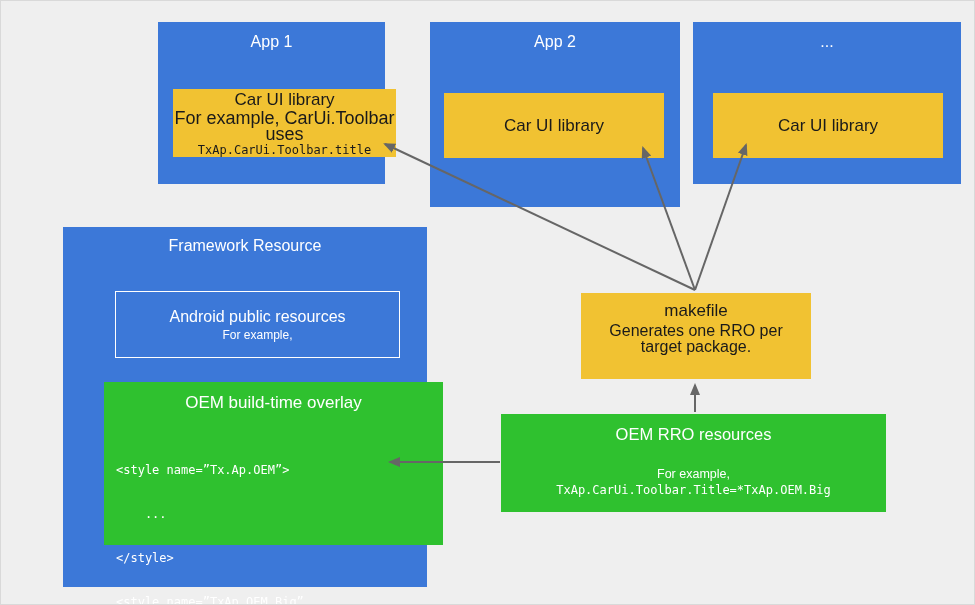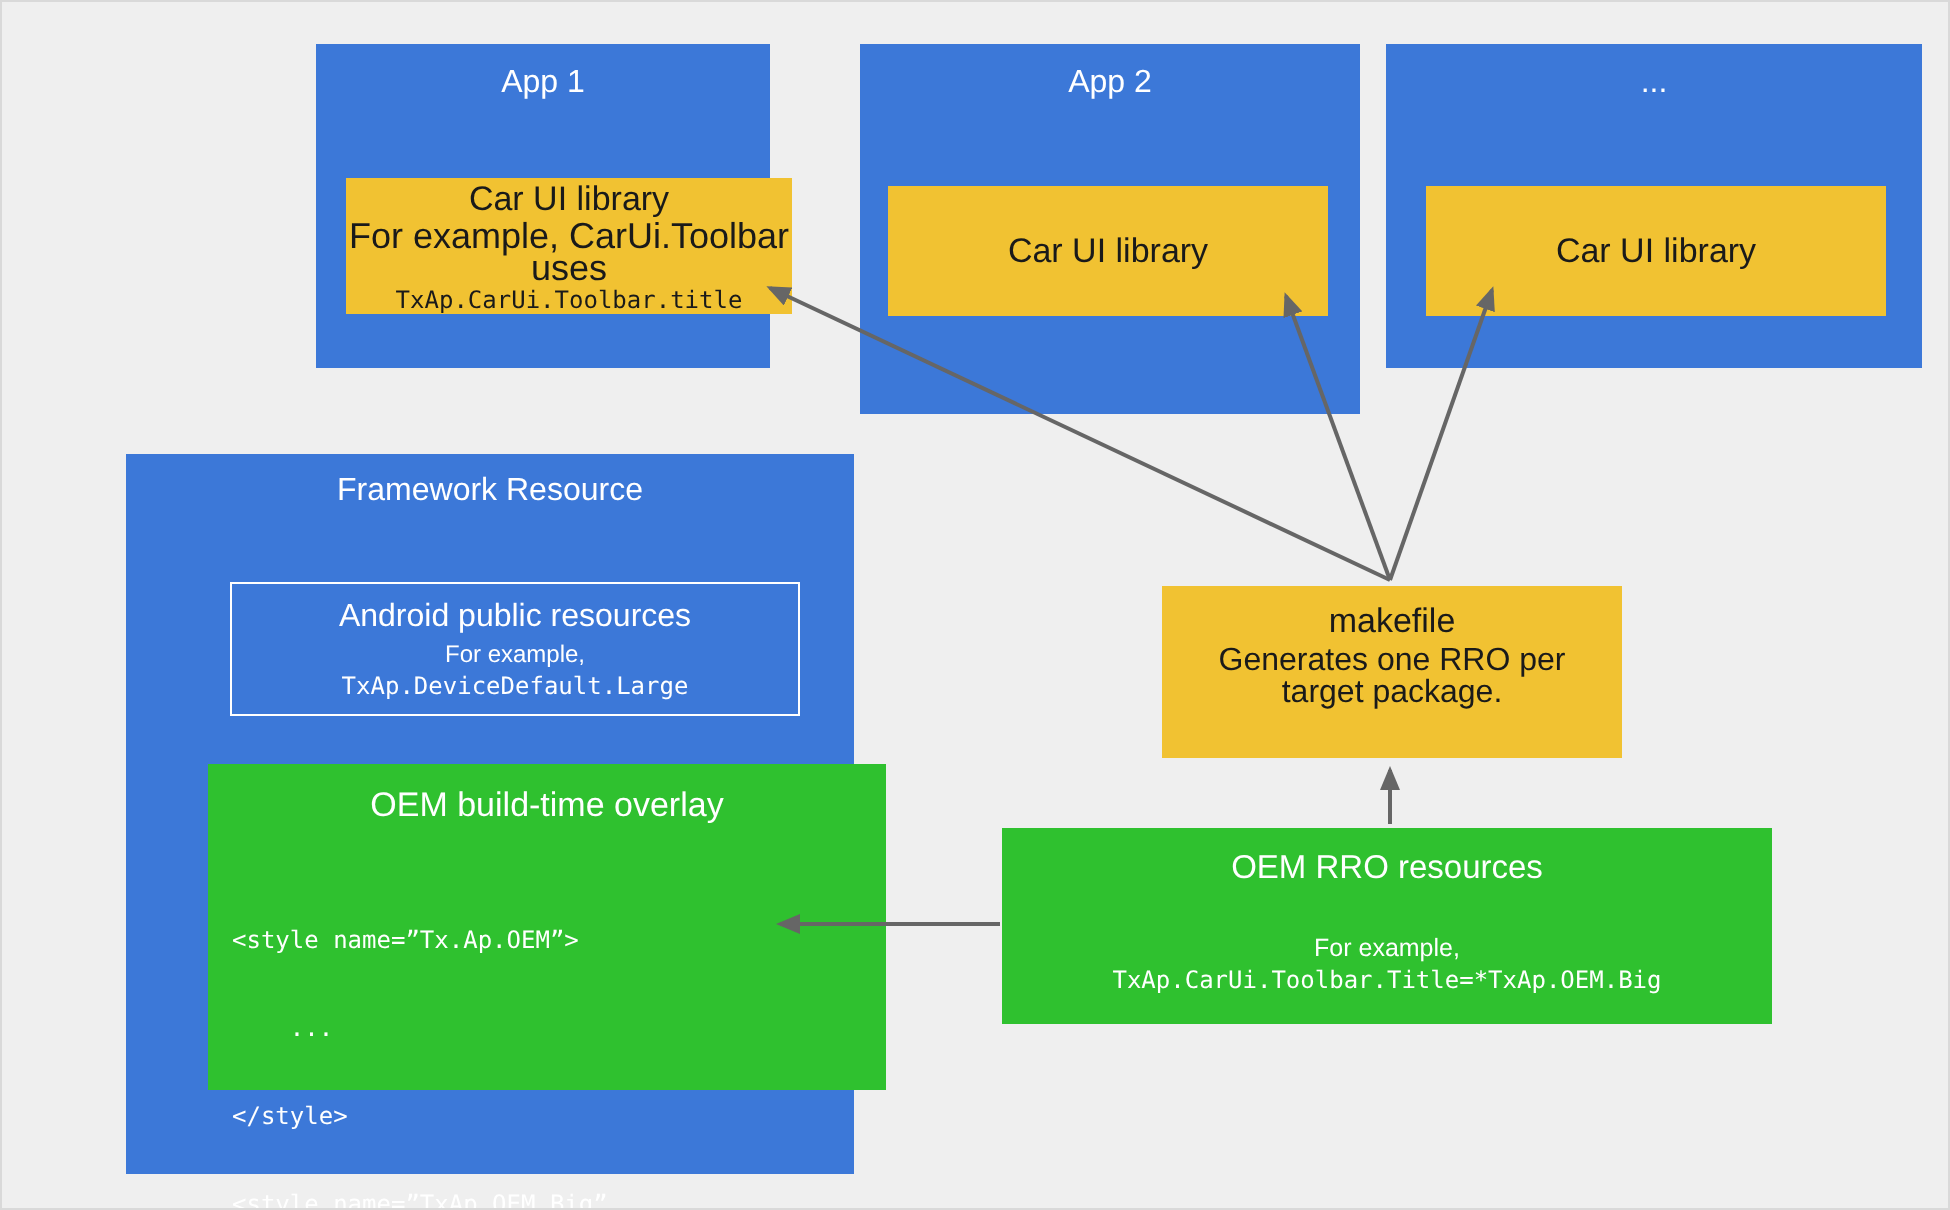--- a/index.html
+++ b/index.html
@@ -57,21 +57,20 @@
       <div class="lib-title">Car UI library</div>
     </div>
   </div>
 
   <div class="abs blue-box" style="left:18px;top:226px;width:364px;height:360px;margin-left:44px;">
     <div class="fw-title">Framework Resource</div>
 
     <div class="abs inner-blue" style="left:52px;top:64px;width:285px;height:67px;">
       <div class="inner-title">Android public resources</div>
       <div class="small" style="font-size:12px;">For example,</div>
-      <div class="mono">TxAp.DeviceDefault.Large</div>
     </div>
 
     <div class="abs green-box" style="left:41px;top:155px;width:339px;height:163px;">
       <div class="overlay-title">OEM build-time overlay</div>
       <div class="code">
         <div>&lt;style name=”Tx.Ap.OEM”&gt;</div>
         <div>    ...</div>
         <div>&lt;/style&gt;</div>
         <div>&lt;style name=”TxAp.OEM.Big”</div>
         

